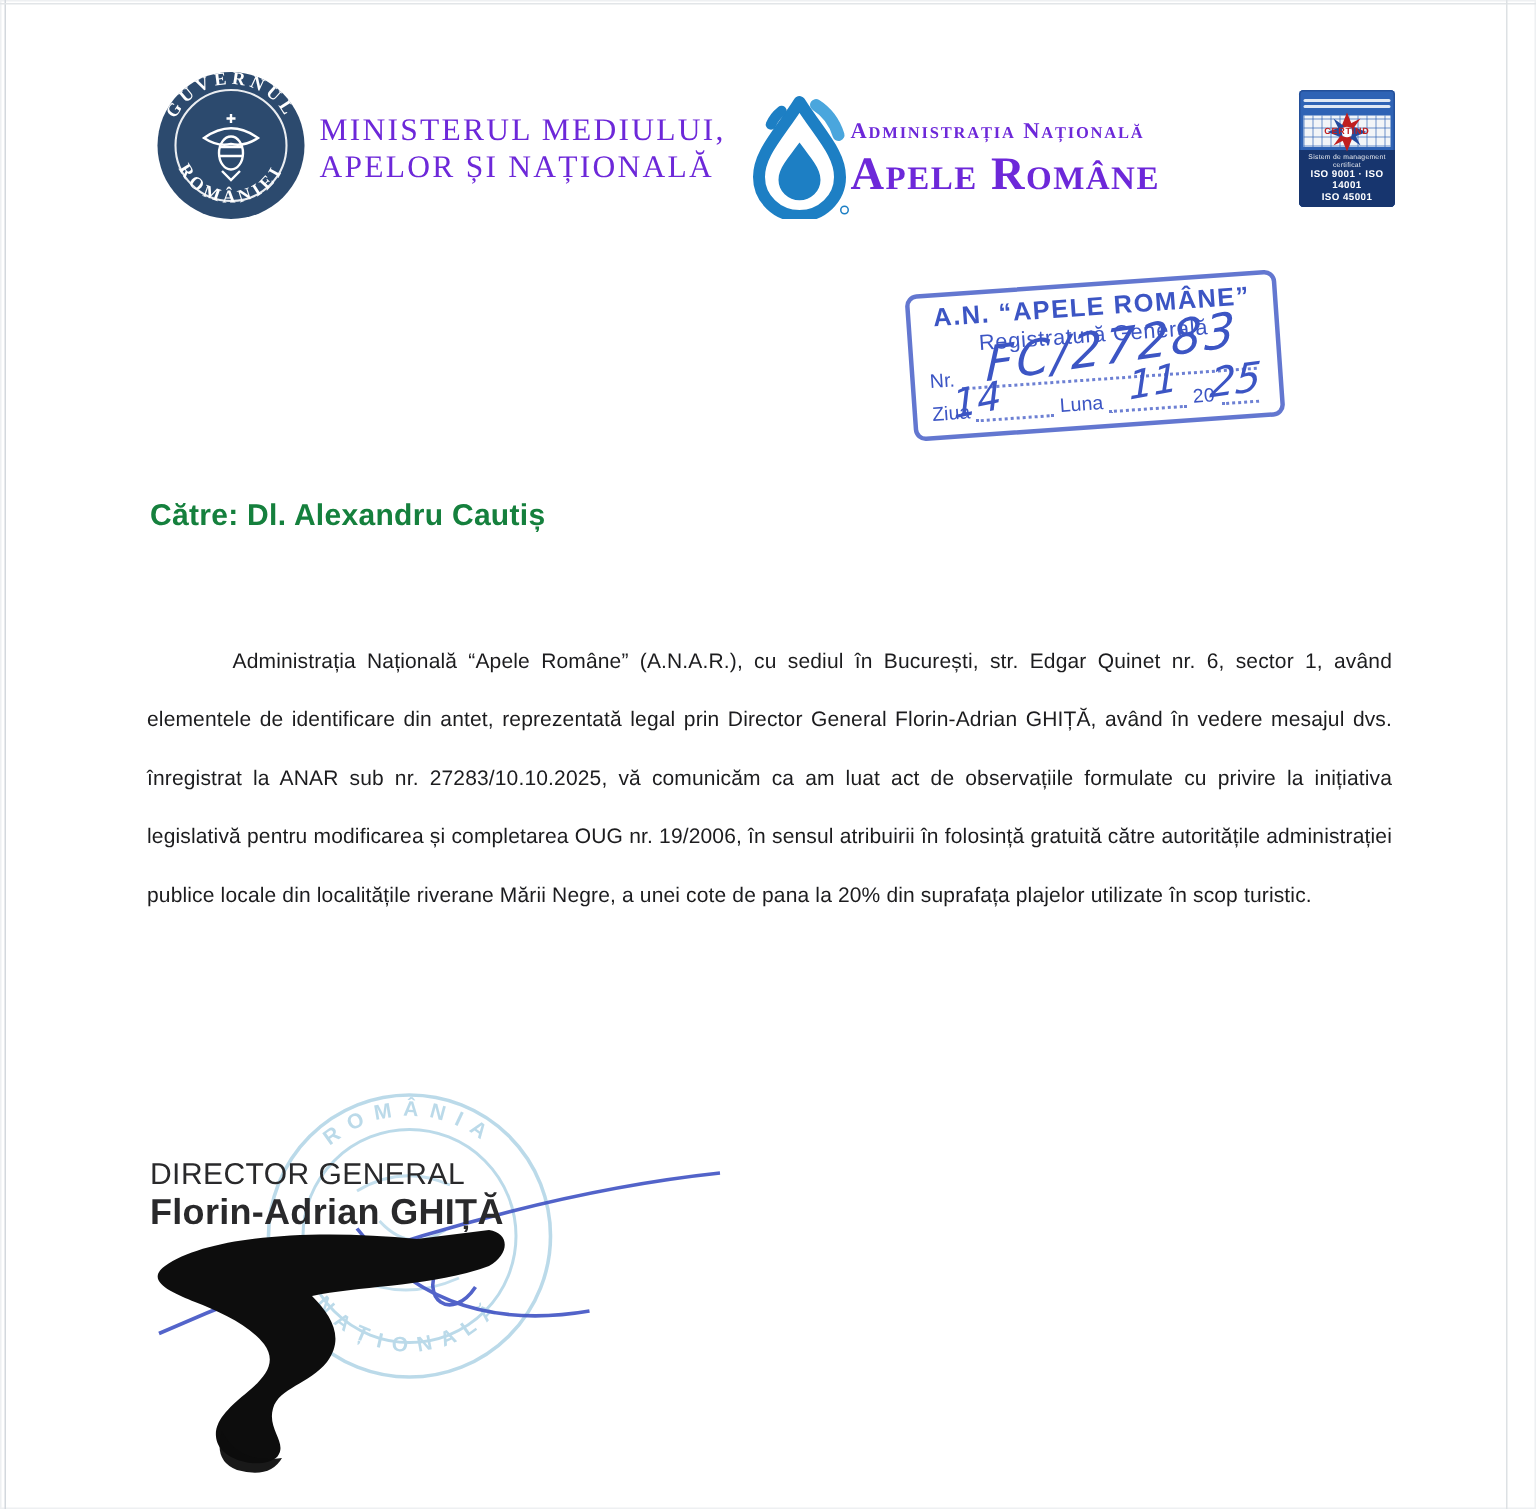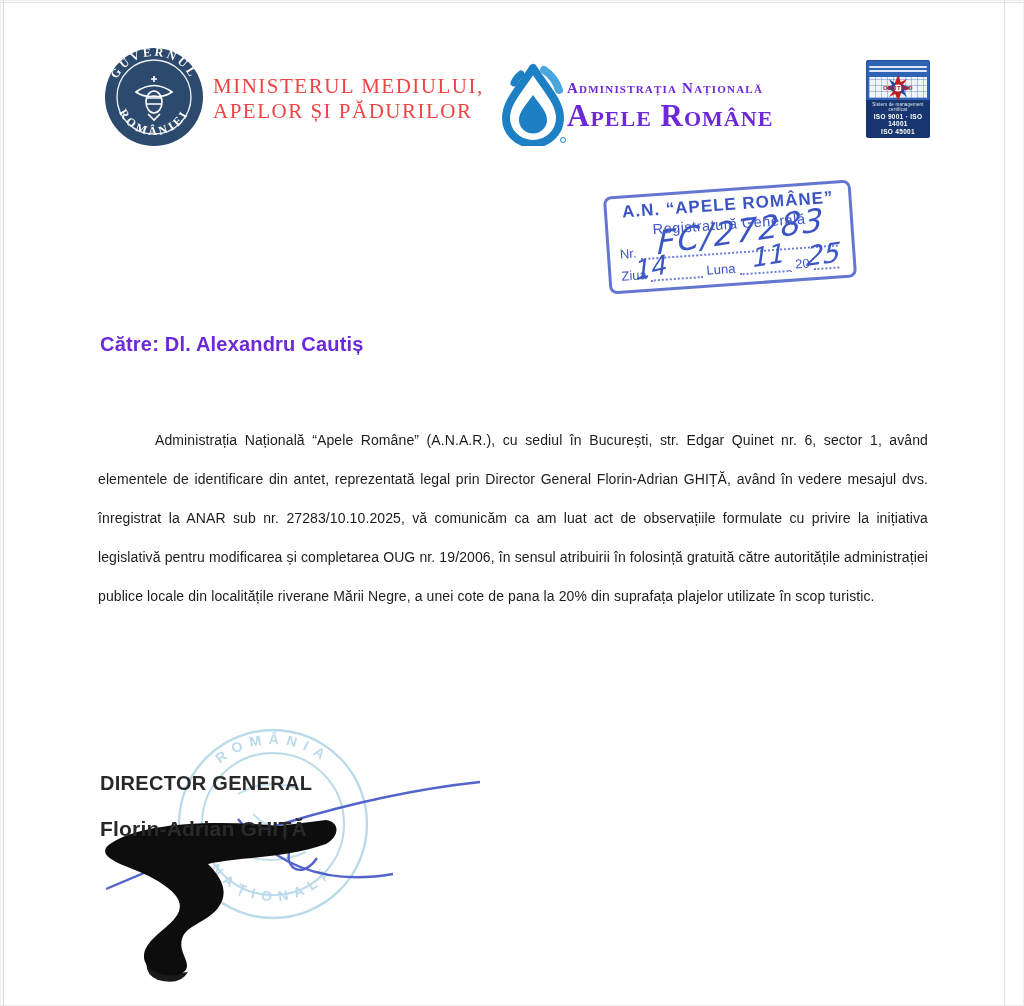--- a/index.html
+++ b/index.html
@@ -9,21 +9,21 @@
     box-shadow:inset 0 0 0 1px #eef0f2;
   }
   .edge{position:absolute;background:#d3d8dd;}
   .edge.left{left:3px;top:0;width:1px;height:100%;}
   .edge.top{left:0;top:2px;width:100%;height:1px;background:#e2e5e8;}
   .edge.right{left:1004px;top:0;width:1px;height:100%;background:#dde1e4;}
 
   
   .seal{position:absolute;left:103px;top:46px;width:102px;height:102px;}
   .ministry-name{
-    position:absolute;left:213px;top:74px;color:#ef4444;
+    position:absolute;left:213px;top:74px;color:#6d28d9;
     font-family:"Liberation Serif",serif;font-size:21px;letter-spacing:1.5px;line-height:25px;
   }
   .anar-logo{position:absolute;left:497px;top:58px;width:72px;height:88px;}
   .anar-text{position:absolute;left:567px;top:80px;color:#6d28d9;font-family:"Liberation Serif",serif;}
   .anar-org{font-size:15px;font-weight:bold;letter-spacing:1.2px;font-variant:small-caps;}
   .anar-name{font-size:31px;font-weight:bold;letter-spacing:1px;font-variant:small-caps;margin-top:1px;}
 
   .badge{
     position:absolute;left:866px;top:60px;width:64px;height:78px;background:#2f63b5;
     border-radius:3px;display:flex;flex-direction:column;overflow:hidden;
@@ -55,32 +55,32 @@
   .reg-row{display:flex;align-items:flex-end;font-size:13px;margin-top:7px;}
   .dots{flex:1;border-bottom:2px dotted rgba(60,85,196,.75);height:11px;margin:0 4px;}
   .dots.short{flex:0 0 52px;}
   .hand{position:absolute;font-family:"DejaVu Sans",sans-serif;font-style:italic;color:#3c55c4;}
   .hand.nr{left:48px;top:22px;font-size:32px;transform:rotate(-4deg) skewX(-10deg);letter-spacing:2px;}
   .hand.day{left:24px;top:56px;font-size:26px;transform:rotate(-8deg) skewX(-8deg);}
   .hand.month{left:142px;top:52px;font-size:26px;transform:rotate(-6deg) skewX(-8deg);}
   .hand.year{left:196px;top:54px;font-size:27px;transform:rotate(-4deg) skewX(-12deg);}
 
   
-  .recipient{position:absolute;left:100px;top:333px;font-size:20px;font-weight:bold;color:#6d28d9;letter-spacing:.2px;}
+  .recipient{position:absolute;left:100px;top:333px;font-size:20px;font-weight:bold;color:#15803d;letter-spacing:.2px;}
   .body-text{
     position:absolute;left:98px;top:421px;width:830px;color:#1c1c1e;
     font-size:14px;line-height:39px;text-align:justify;letter-spacing:.1px;
   }
   .body-text p{margin:0;text-indent:57px;}
 
   
   .sig-svg{position:absolute;left:88px;top:724px;z-index:1;}
   .sig-text{position:absolute;left:100px;top:772px;z-index:2;color:#29292b;}
-  .sig-title{font-size:20px;font-weight:bold;letter-spacing:.3px;}
-  .sig-name{font-size:21px;font-weight:bold;margin-top:22px;letter-spacing:.2px;}
+  .sig-title{font-size:20px;font-weight:normal;letter-spacing:.3px;}
+  .sig-name{font-size:24px;font-weight:bold;margin-top:0;letter-spacing:.2px;}
 </style>
 </head>
 <body>
 
 <div class="page">
   <div class="edge left"></div>
   <div class="edge top"></div>
   <div class="edge right"></div>
 
   <svg class="seal" viewBox="0 0 102 102">
@@ -100,21 +100,21 @@
       <path d="M51 30 v6 M48 33 h6"></path>
       <path d="M33 46 Q51 33 69 46 Q60 52 51 50 Q42 52 33 46 Z"></path>
       <ellipse cx="51" cy="56" rx="8" ry="11"></ellipse>
       <path d="M45 68 L51 74 L57 68"></path>
       <path d="M43 52 h16 M43 58 h16"></path>
     </g>
   </svg>
 
   <div class="ministry-name">
     <div>MINISTERUL MEDIULUI,</div>
-    <div>APELOR ȘI PĂDURILOR</div>
+    <div>APELOR ȘI NAȚIONALĂ</div>
   </div>
 
   <svg class="anar-logo" viewBox="0 0 72 88">
     <path d="M36 10 C22 32 9 44 9 60 a27 26 0 0 0 54 0 C63 44 50 32 36 10 Z" fill="#ffffff" stroke="#1d7fc4" stroke-width="8" stroke-linejoin="round"></path>
     <path d="M36 37 C28 48 22 54 22 62 a14 13.5 0 0 0 28 0 C50 54 44 48 36 37 Z" fill="#1d7fc4"></path>
     <path d="M47 12 q11 7 15 20" fill="none" stroke="#4aa6dd" stroke-width="8" stroke-linecap="round"></path>
     <path d="M24 16 q-5 4 -7 9" fill="none" stroke="#1d7fc4" stroke-width="7" stroke-linecap="round"></path>
     <circle cx="66" cy="82" r="2.5" fill="none" stroke="#1d7fc4" stroke-width="1"></circle>
   </svg>
   <div class="anar-text">

